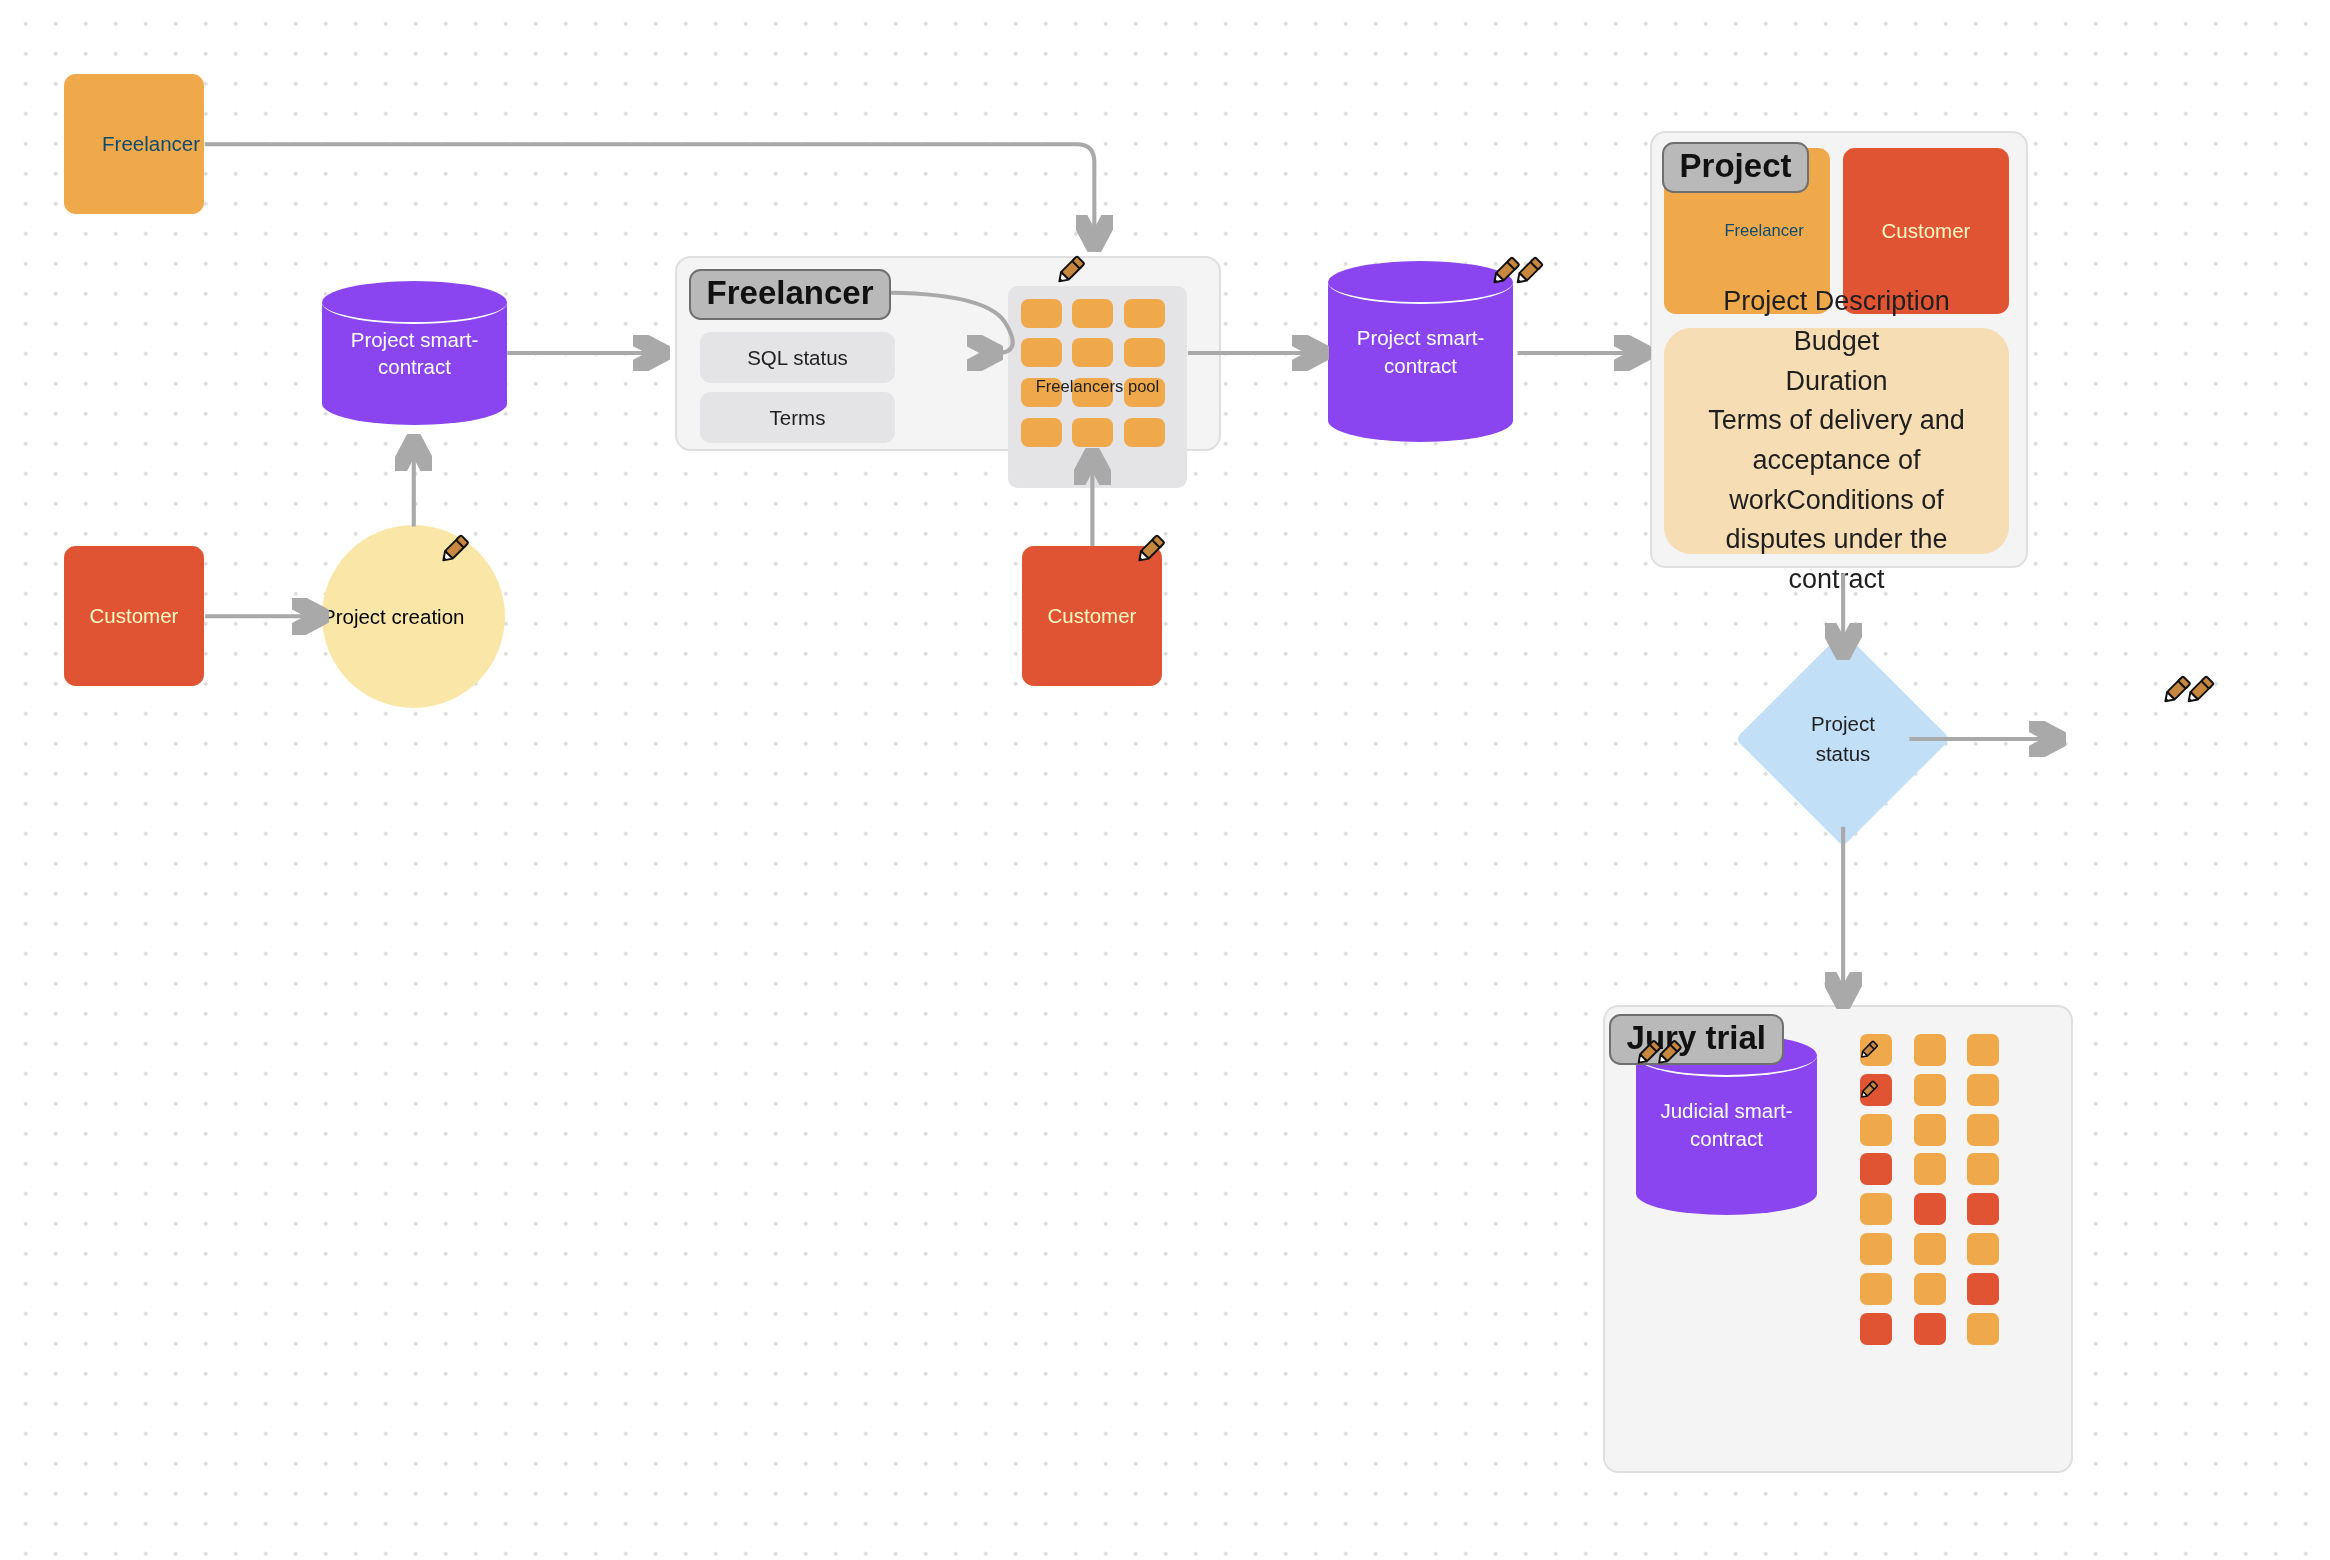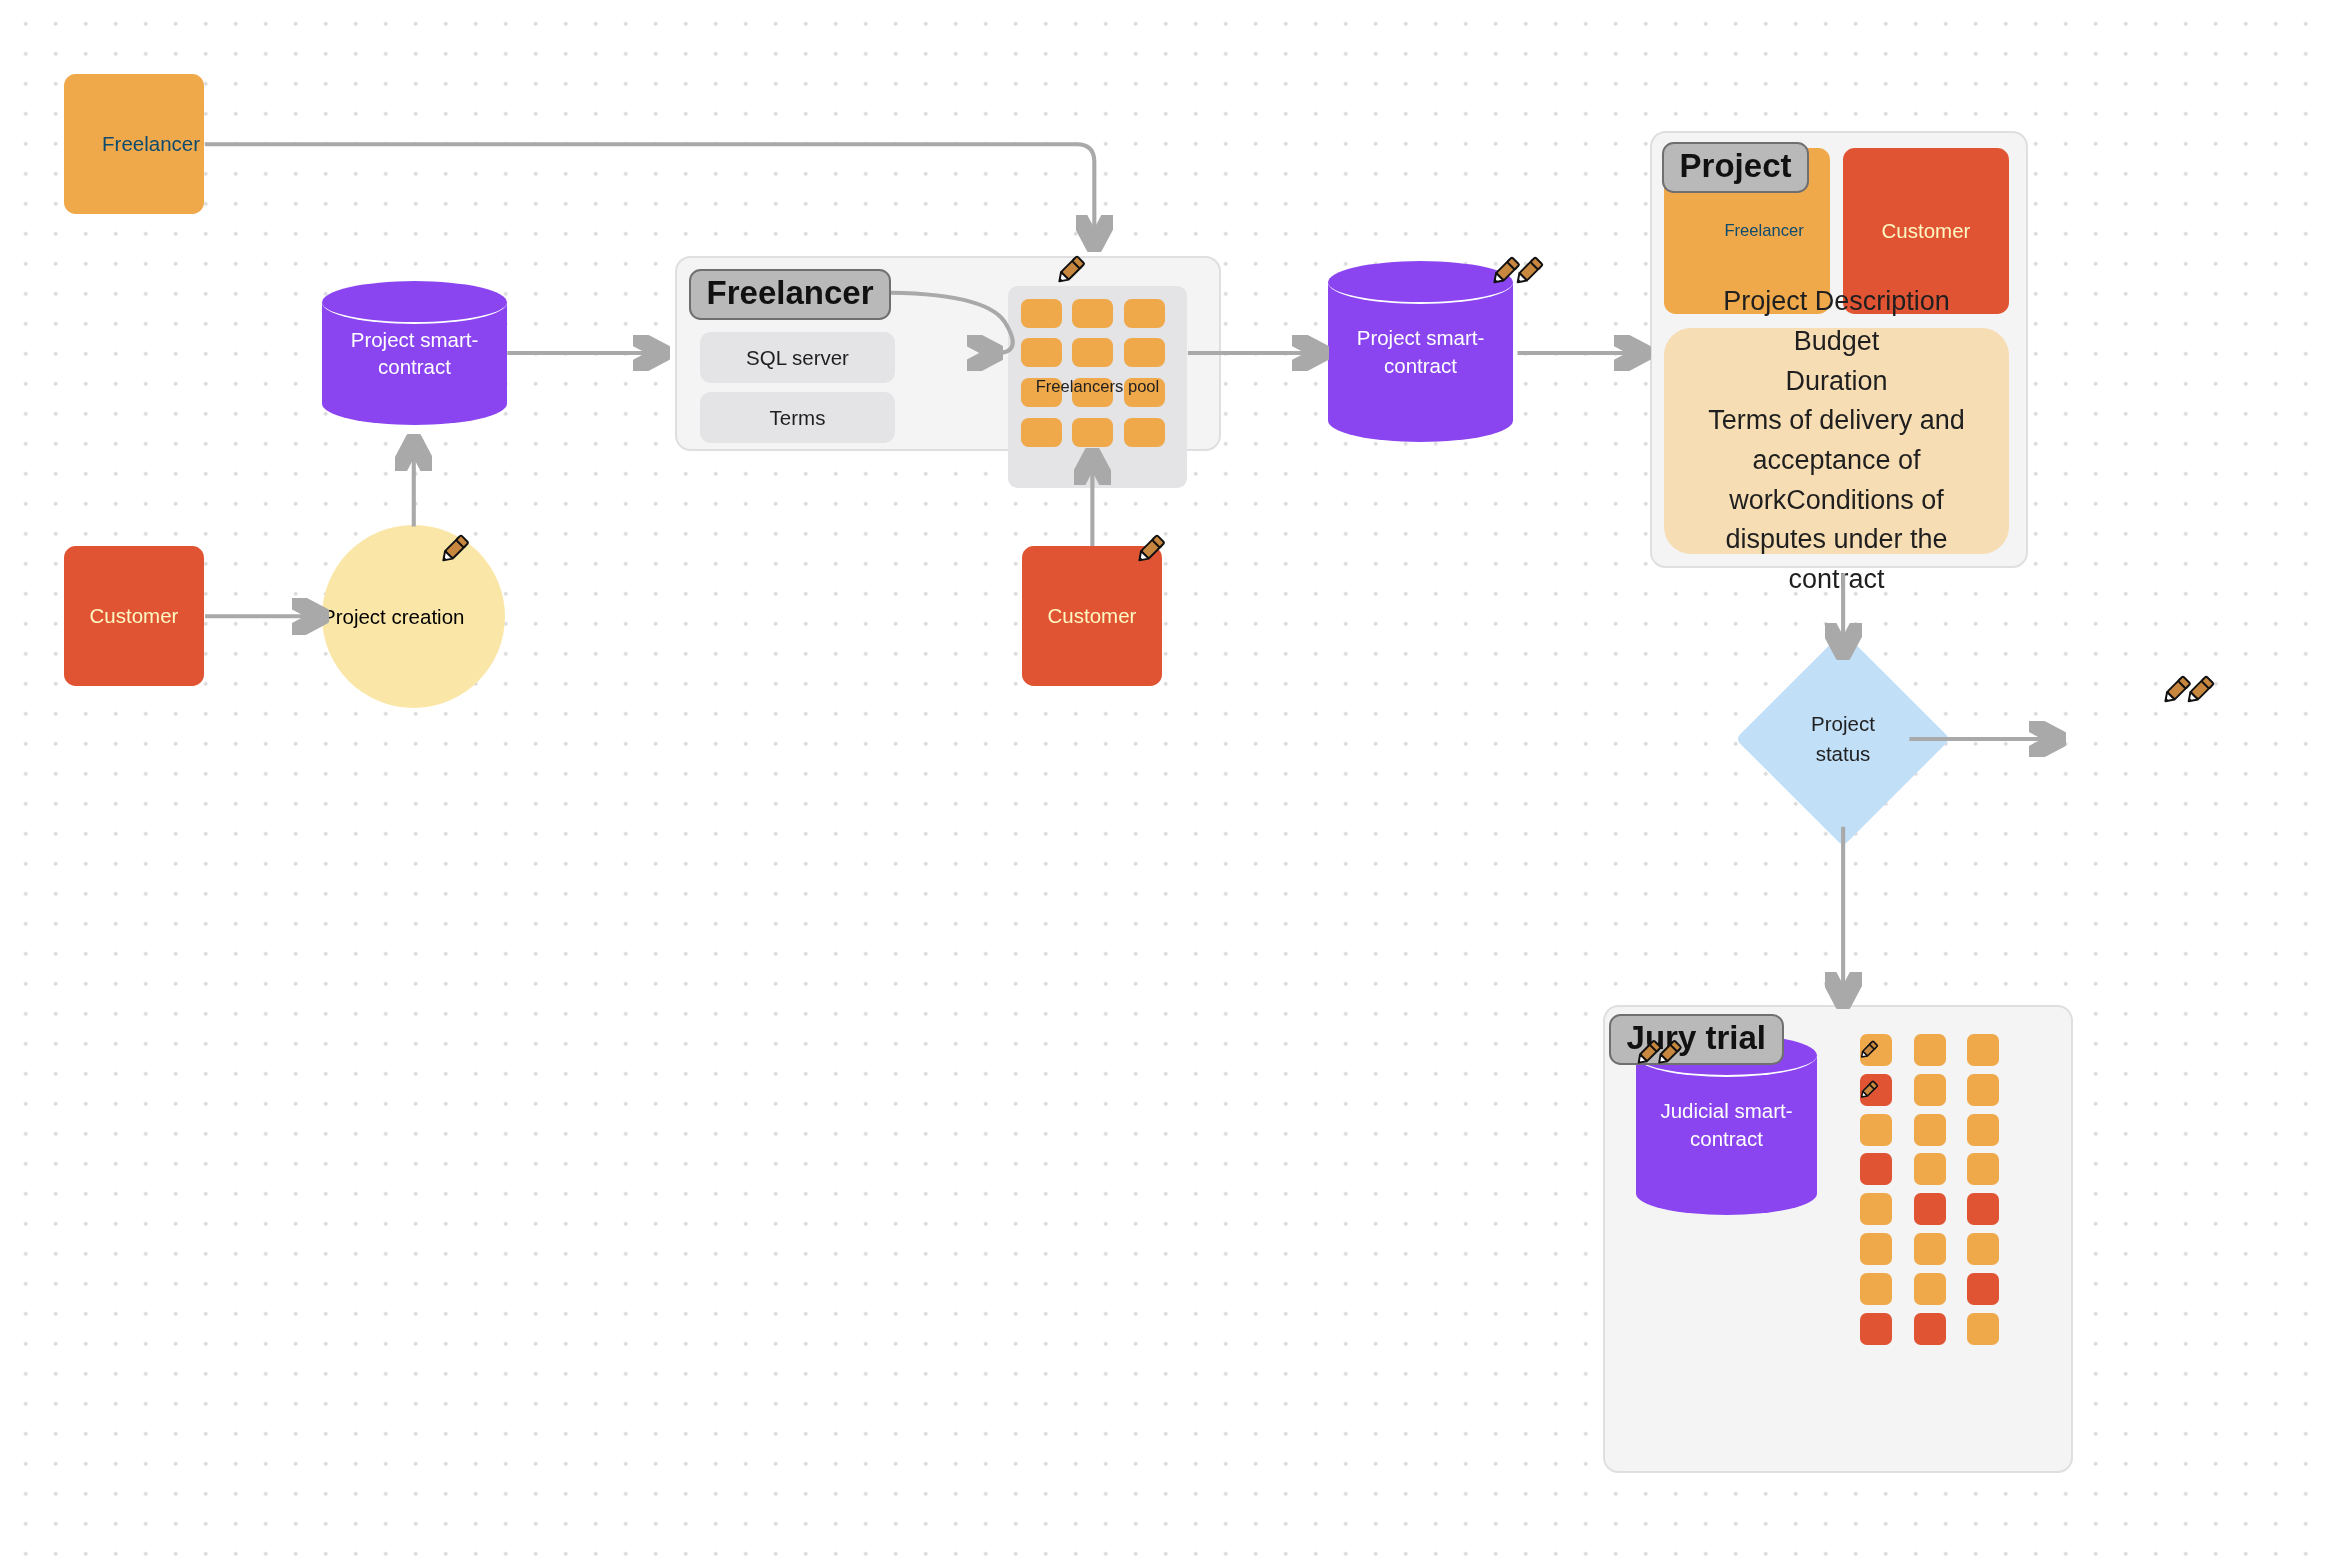--- a/index.html
+++ b/index.html
@@ -255,21 +255,21 @@
     <div class="body"></div>
     <div class="top"></div>
     <div class="cyl-label">Project smart-contract</div>
   </div>
 
   <div class="node frame" style="left:675px; top:256px; width:546px; height:195px;">
   </div>
   <div class="frame-title" style="left:689px; top:269px;">Freelancer</div>
 
   <div class="subitem" style="left:700px; top:332px; width:195px; height:51px;">
-    <span>SQL server</span>
+    <span>SQL status</span>
   </div>
   <div class="subitem" style="left:700px; top:392px; width:195px; height:51px;">
     <span>Terms</span>
   </div>
 
   <div class="pool" style="left:1008px; top:252px; width:179px; height:202px;margin-top:34px;">
     <div class="pool-grid" id="fp-grid" style="grid-template-columns:repeat(3,41px); grid-template-rows:repeat(4,29px);
                 column-gap:10.7px; row-gap:10.7px;">
         <div class="cell o"></div>
         <div class="cell o"></div>

